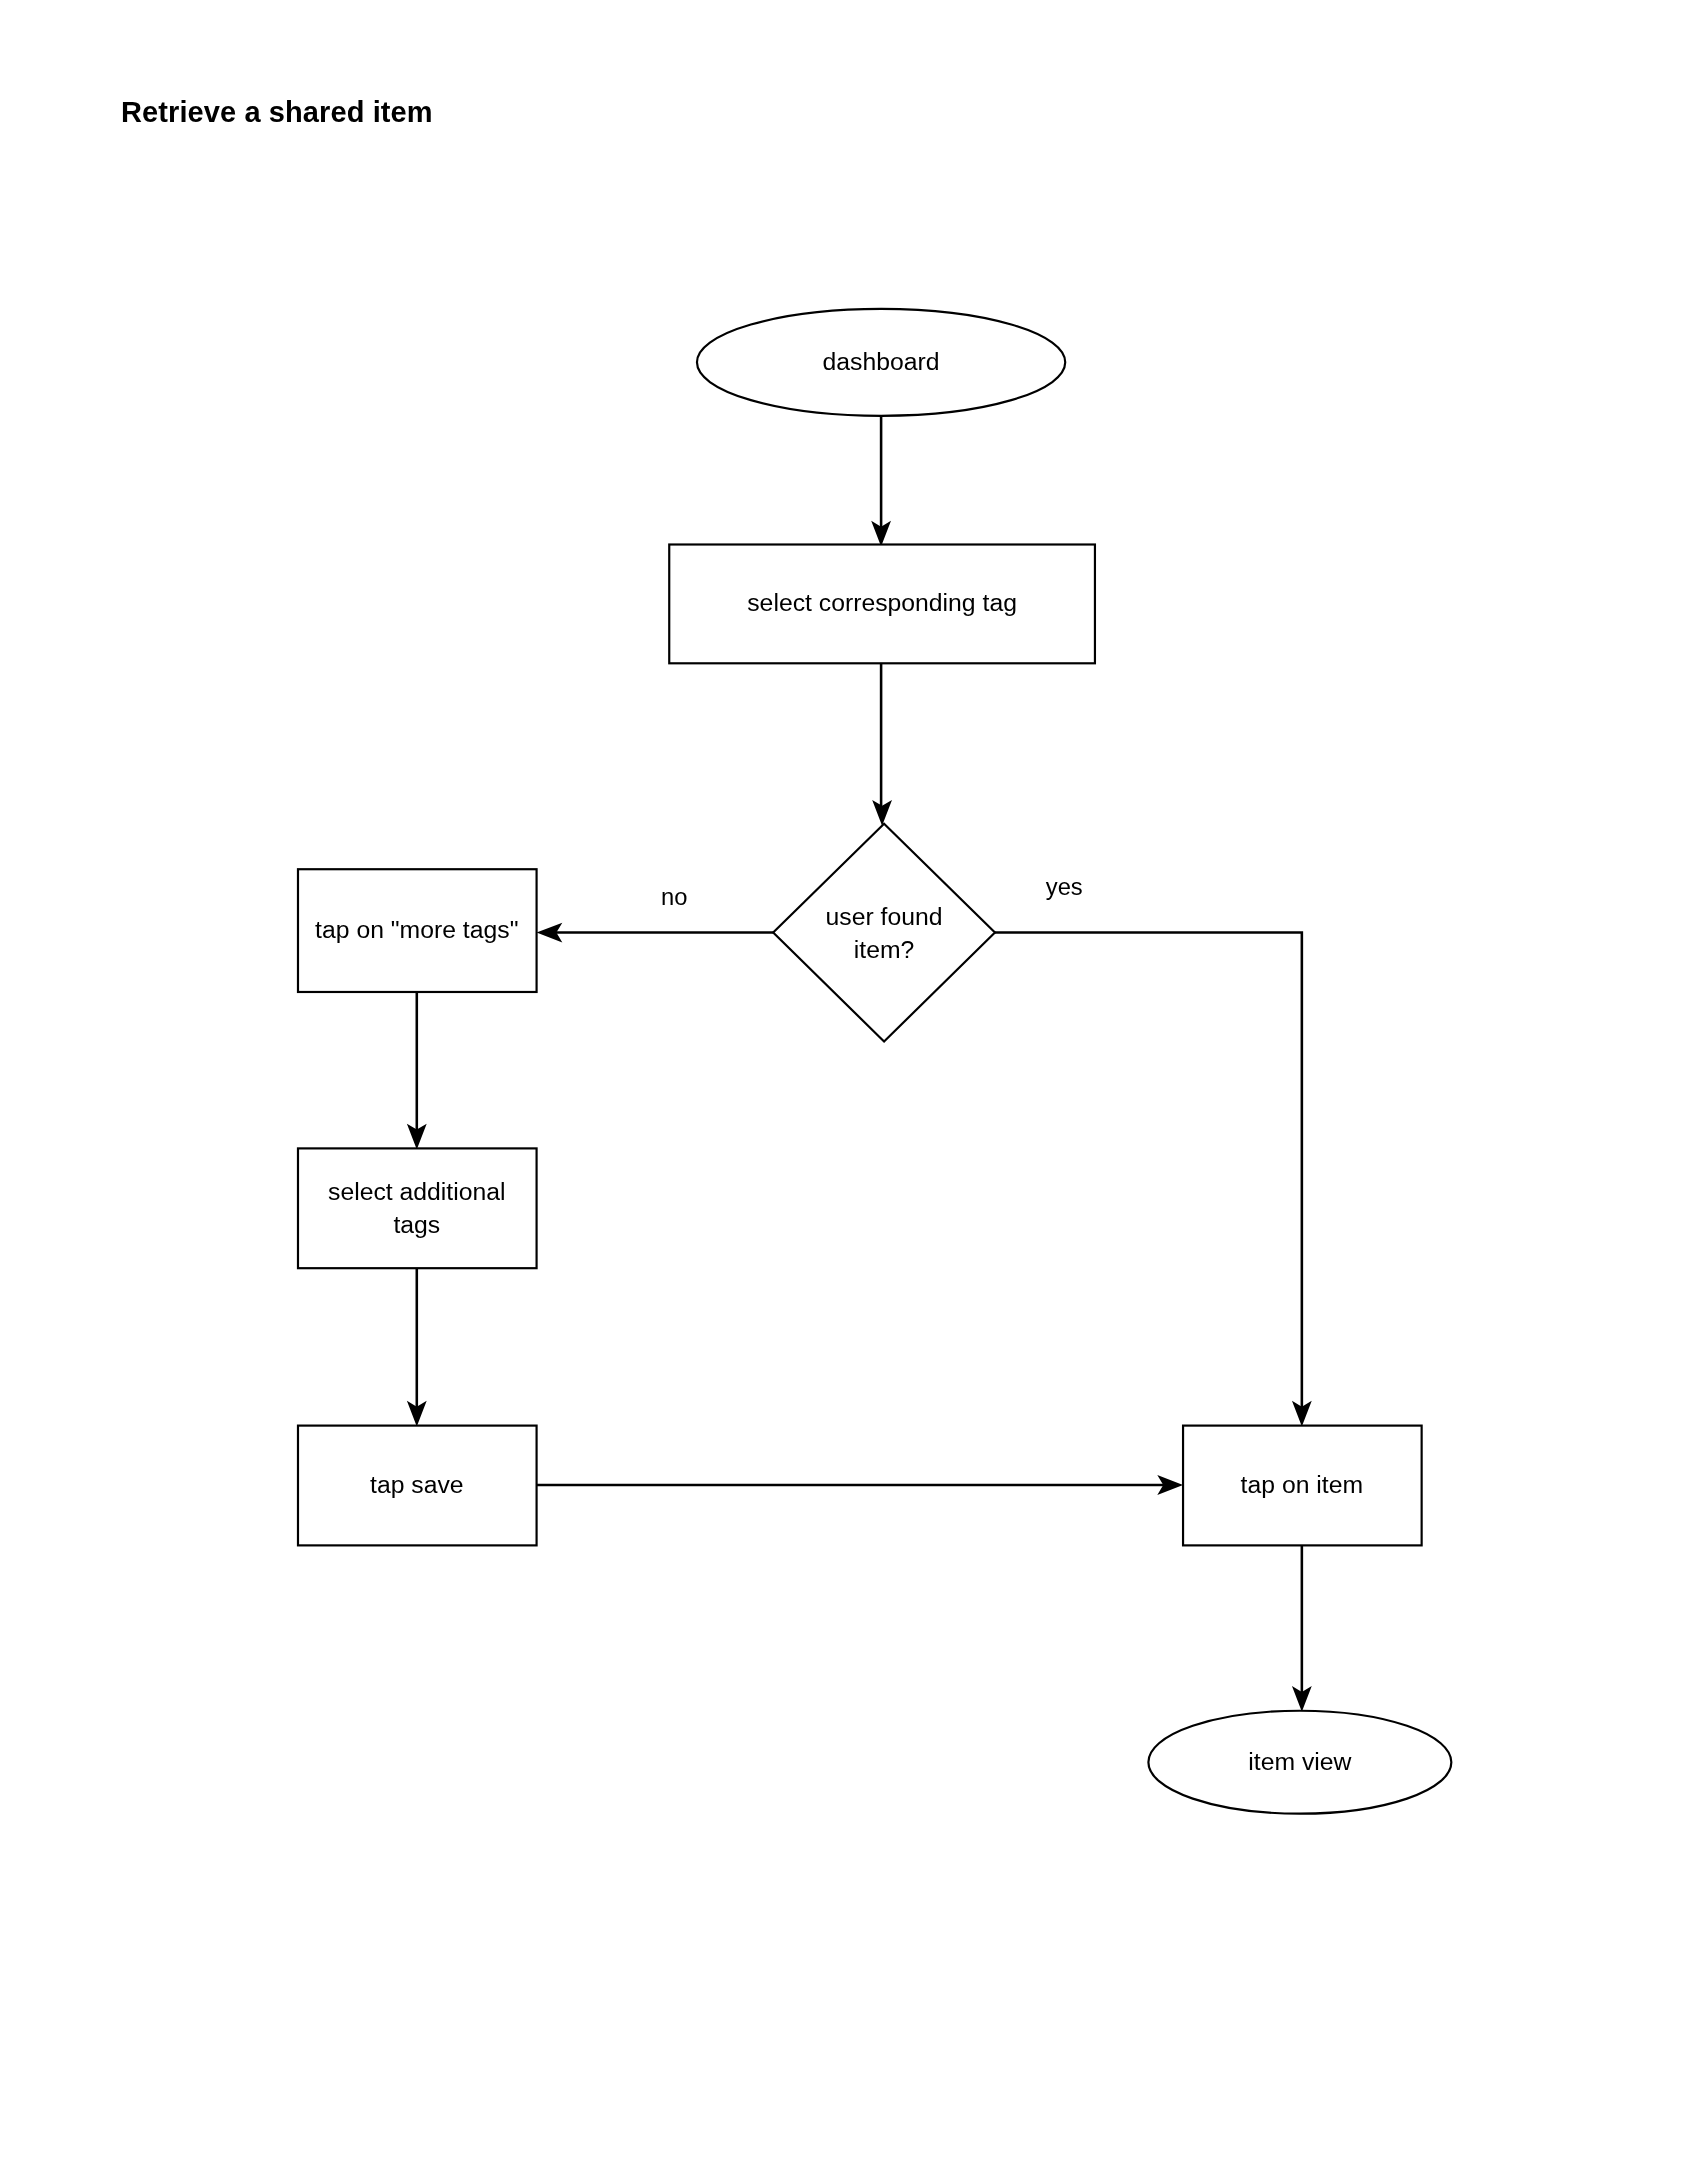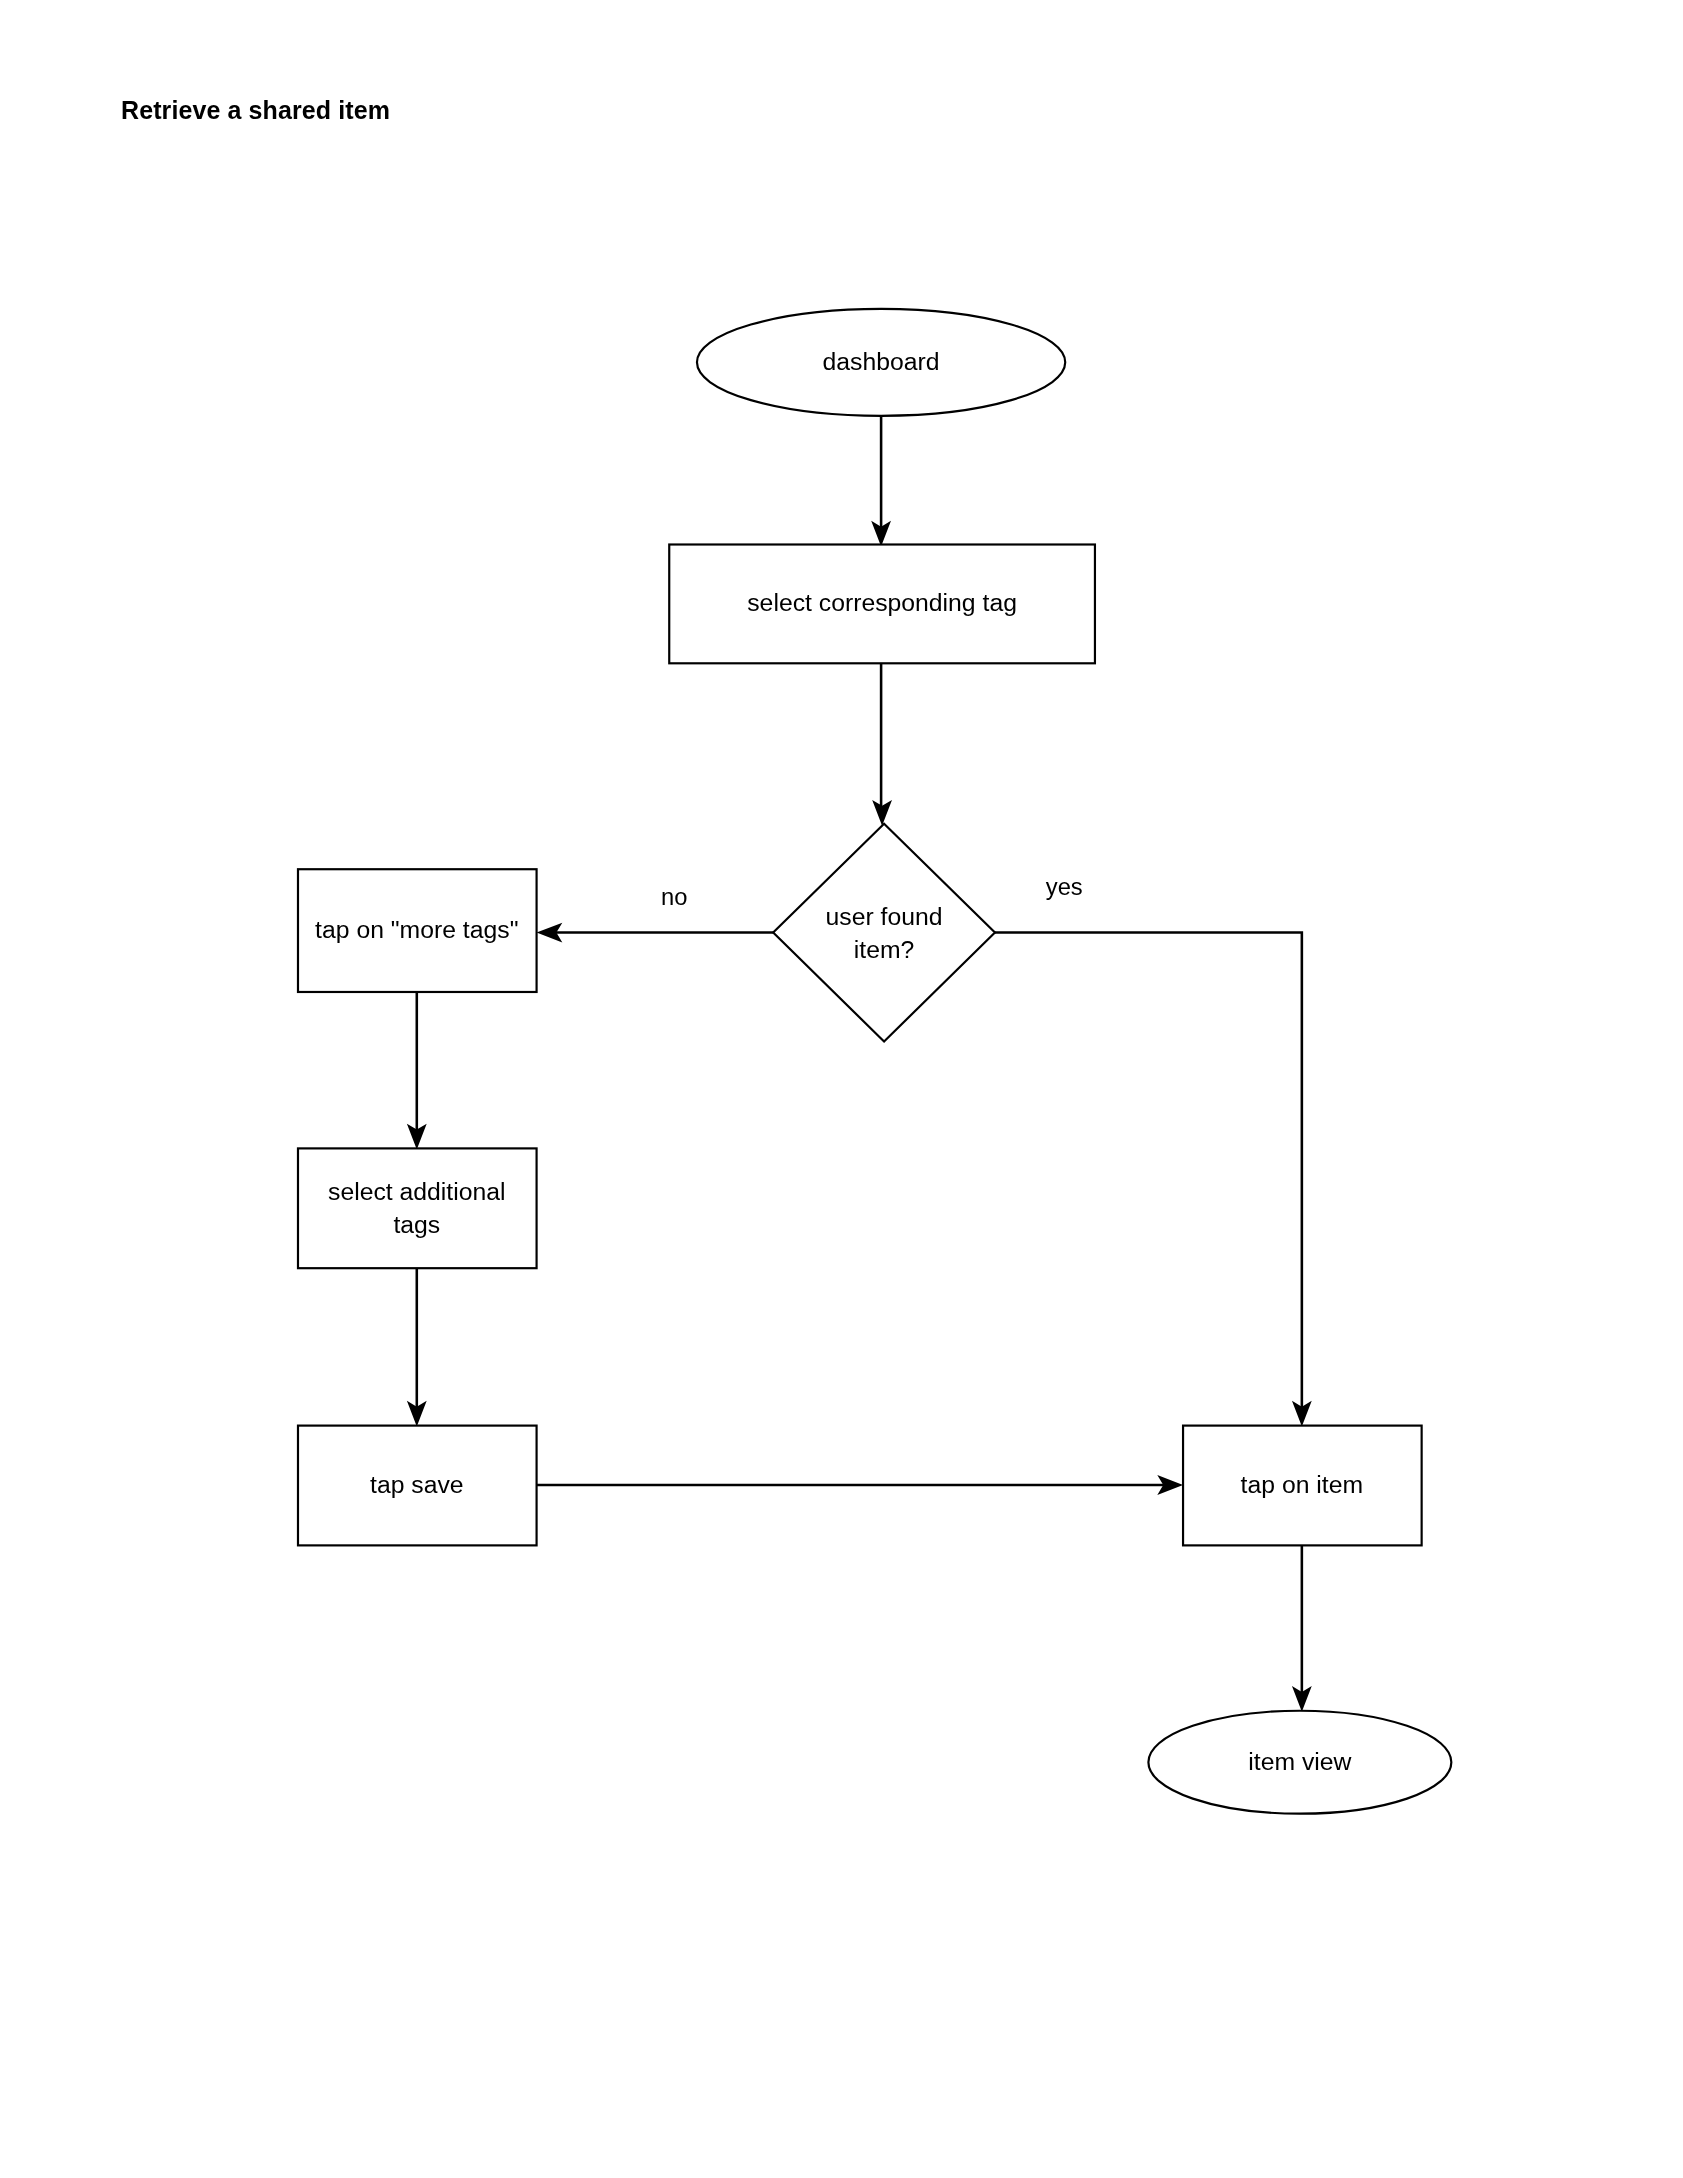--- a/index.html
+++ b/index.html
@@ -19,21 +19,21 @@
   #page {
     position: relative;
     width: 1683px;
     height: 2178px;
     background: #ffffff;
   }
   #diagram-title {
     position: absolute;
     left: 121px;
     top: 98px;
-    font-size: 25px;
+    font-size: 29px;
     font-weight: bold;
     letter-spacing: 0.1px;
     white-space: nowrap;
     line-height: 1;
   }
   #flow-svg {
     position: absolute;
     left: 0;
     top: 0;
     width: 1683px;

